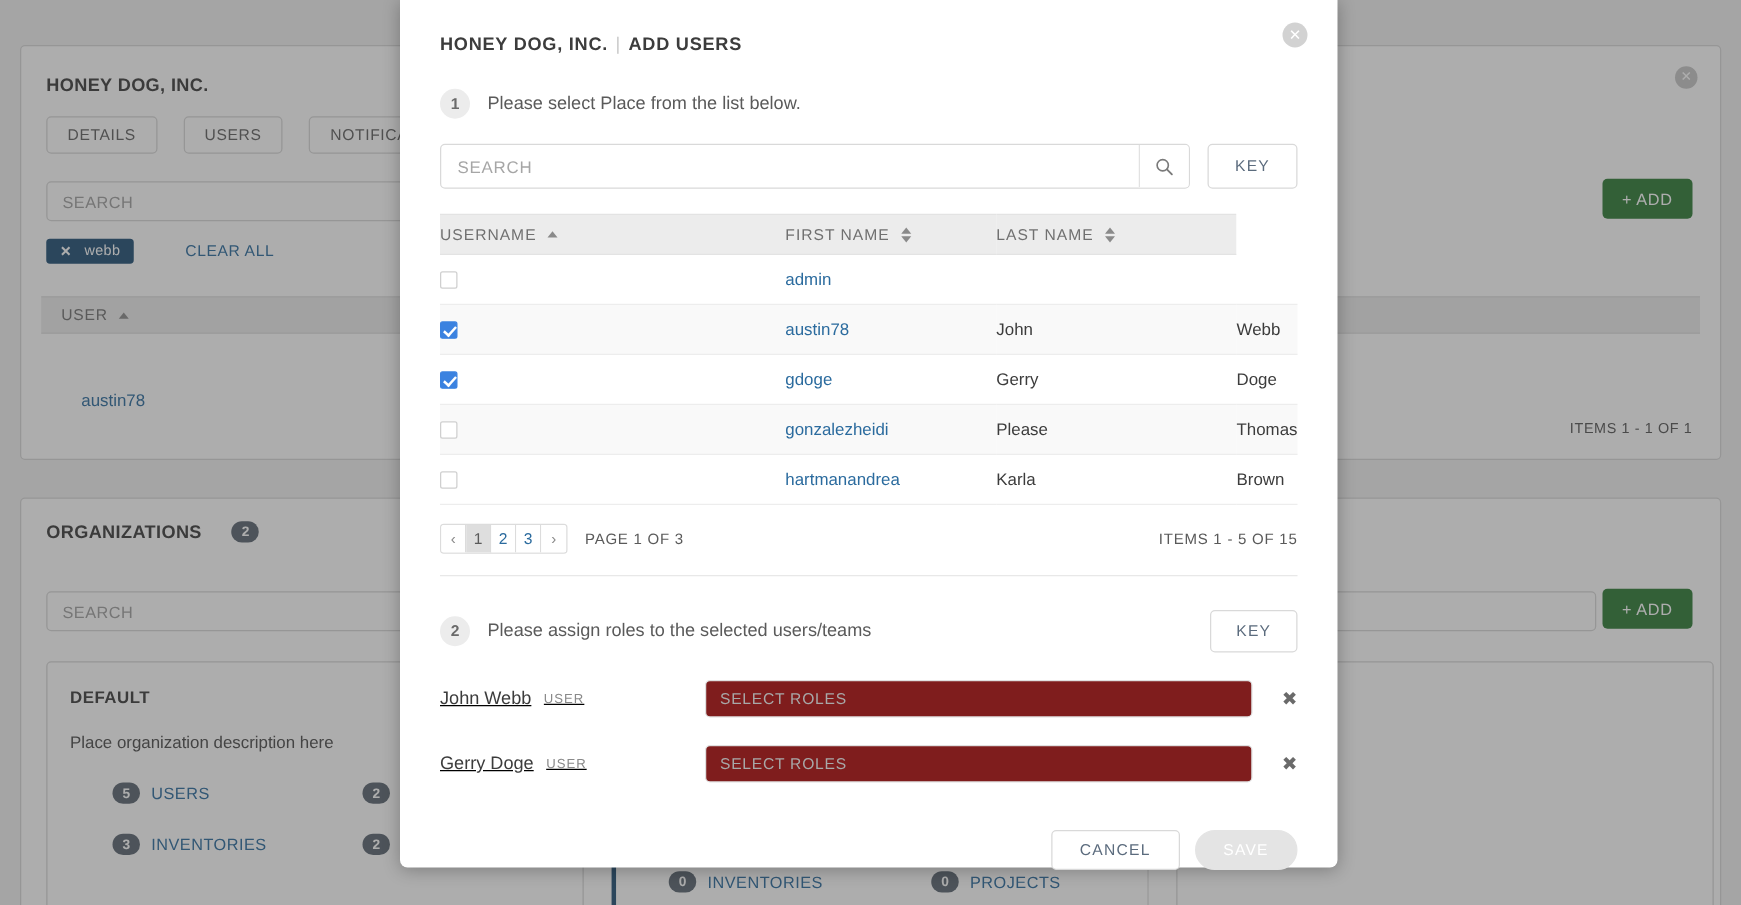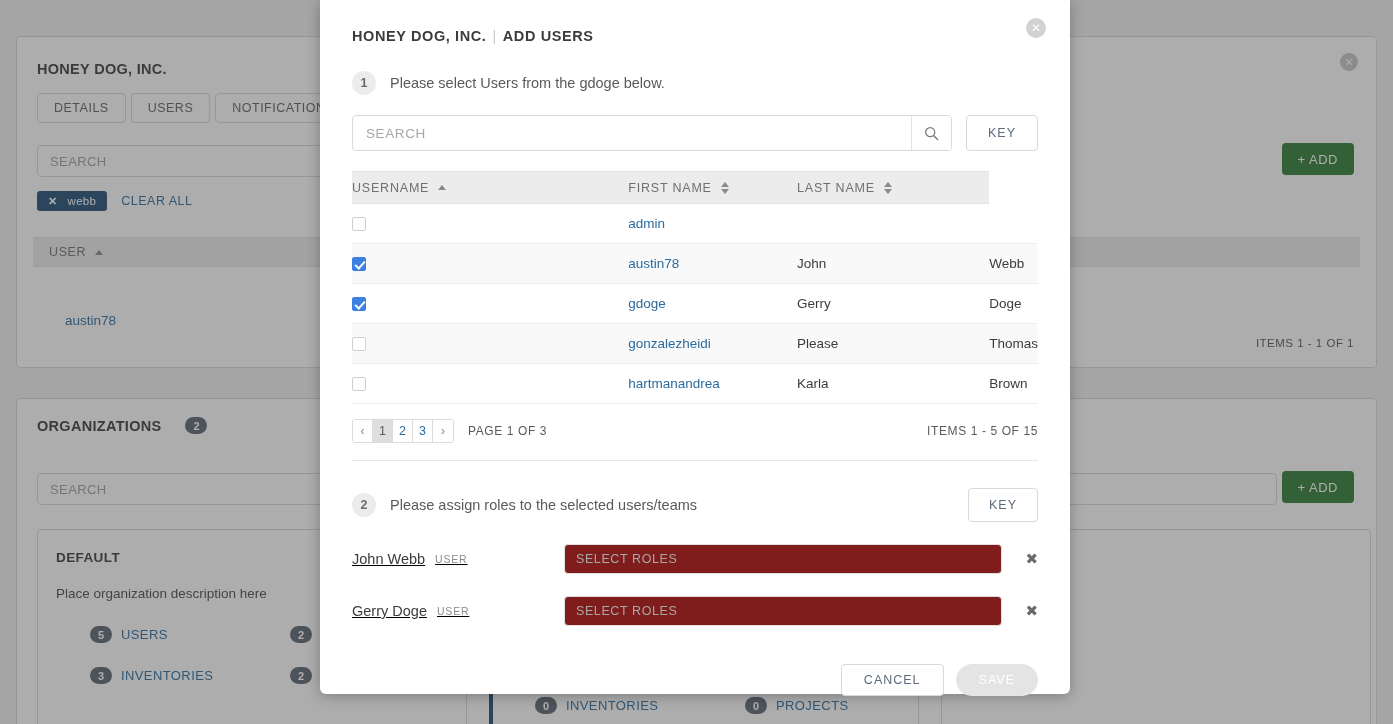--- a/index.html
+++ b/index.html
@@ -40,21 +40,21 @@
     padding: 0 12px; font-size: 13px; color: #a0a0a0; letter-spacing: .4px;
   }
   .bg-chip {
     display: inline-flex; align-items: center; gap: 10px;
     background: #1f4e74; color: #fff;
     height: 20px; padding: 0 11px; border-radius: 3px;
     font-size: 11.5px; letter-spacing: .3px;
   }
   .bg-chip .x { font-size: 11px; font-weight: bold; }
   .bg-clear {
-    font-size: 12.5px; color: #2b6b9e; letter-spacing: .5px;
+    font-size: 12.5px; color: #2b6b9e; letter-spacing: .5px; margin-left: 27px;
   }
   .bg-thead {
     background: #ececec; border-top: 1px solid #e0e0e0;
     border-bottom: 1px solid #e0e0e0;
     display: flex; align-items: center;
     font-size: 12.5px; color: #707070; letter-spacing: .6px;
     padding-left: 16px; height: 30px;
   }
   .bg-link { color: #2b6b9e; font-size: 13.5px; }
   .bg-items {
@@ -276,21 +276,21 @@
 <body>
 
 <div id="bg-page">
 
   <div class="bg-panel" style="left:16px; top:36px; right:16px; height:332px;">
 
     <div class="bg-title" style="position:absolute; left:20px; top:24px;">HONEY DOG, INC.</div>
 
     <div class="bg-close-circle" style="position:absolute; right:18px; top:16px;">✕</div>
 
-    <div style="position:absolute; left:20px; top:56px; display:flex; gap:5px;">
+    <div style="position:absolute; left:20px; top:56px; display:flex; gap:21px;">
       <div class="bg-tab">DETAILS</div>
       <div class="bg-tab">USERS</div>
       <div class="bg-tab">NOTIFICATIONS</div>
     </div>
 
     <div class="bg-search" style="position:absolute; left:20px; top:108px; width:830px;">SEARCH</div>
 
     <div class="bg-add" style="position:absolute; right:22px; top:106px;">+ ADD</div>
 
     <div style="position:absolute; left:20px; top:154px; display:flex; align-items:center; gap:14px;">
@@ -367,21 +367,21 @@
     <div class="modal-title">
       <span>HONEY DOG, INC.</span><span class="sep">|</span><span>ADD USERS</span>
     </div>
     <div class="modal-close">✕</div>
   </div>
 
   <div class="modal-body">
 
     <div class="step-row">
       <div class="step-num">1</div>
-      <div class="step-text">Please select Users from the gdoge below.</div>
+      <div class="step-text">Please select Place from the list below.</div>
     </div>
 
     <div class="search-row">
       <div class="search-wrap">
         <input class="search-input" type="text" placeholder="SEARCH" value="" style="">
         <button class="search-btn">
           <svg width="15" height="15" viewBox="0 0 16 16">
             <circle cx="6.6" cy="6.6" r="4.8" fill="none" stroke="#7a7a7a" stroke-width="1.4"></circle>
             <line x1="10.2" y1="10.2" x2="14.4" y2="14.4" stroke="#7a7a7a" stroke-width="1.6" stroke-linecap="round"></line>
           </svg>

